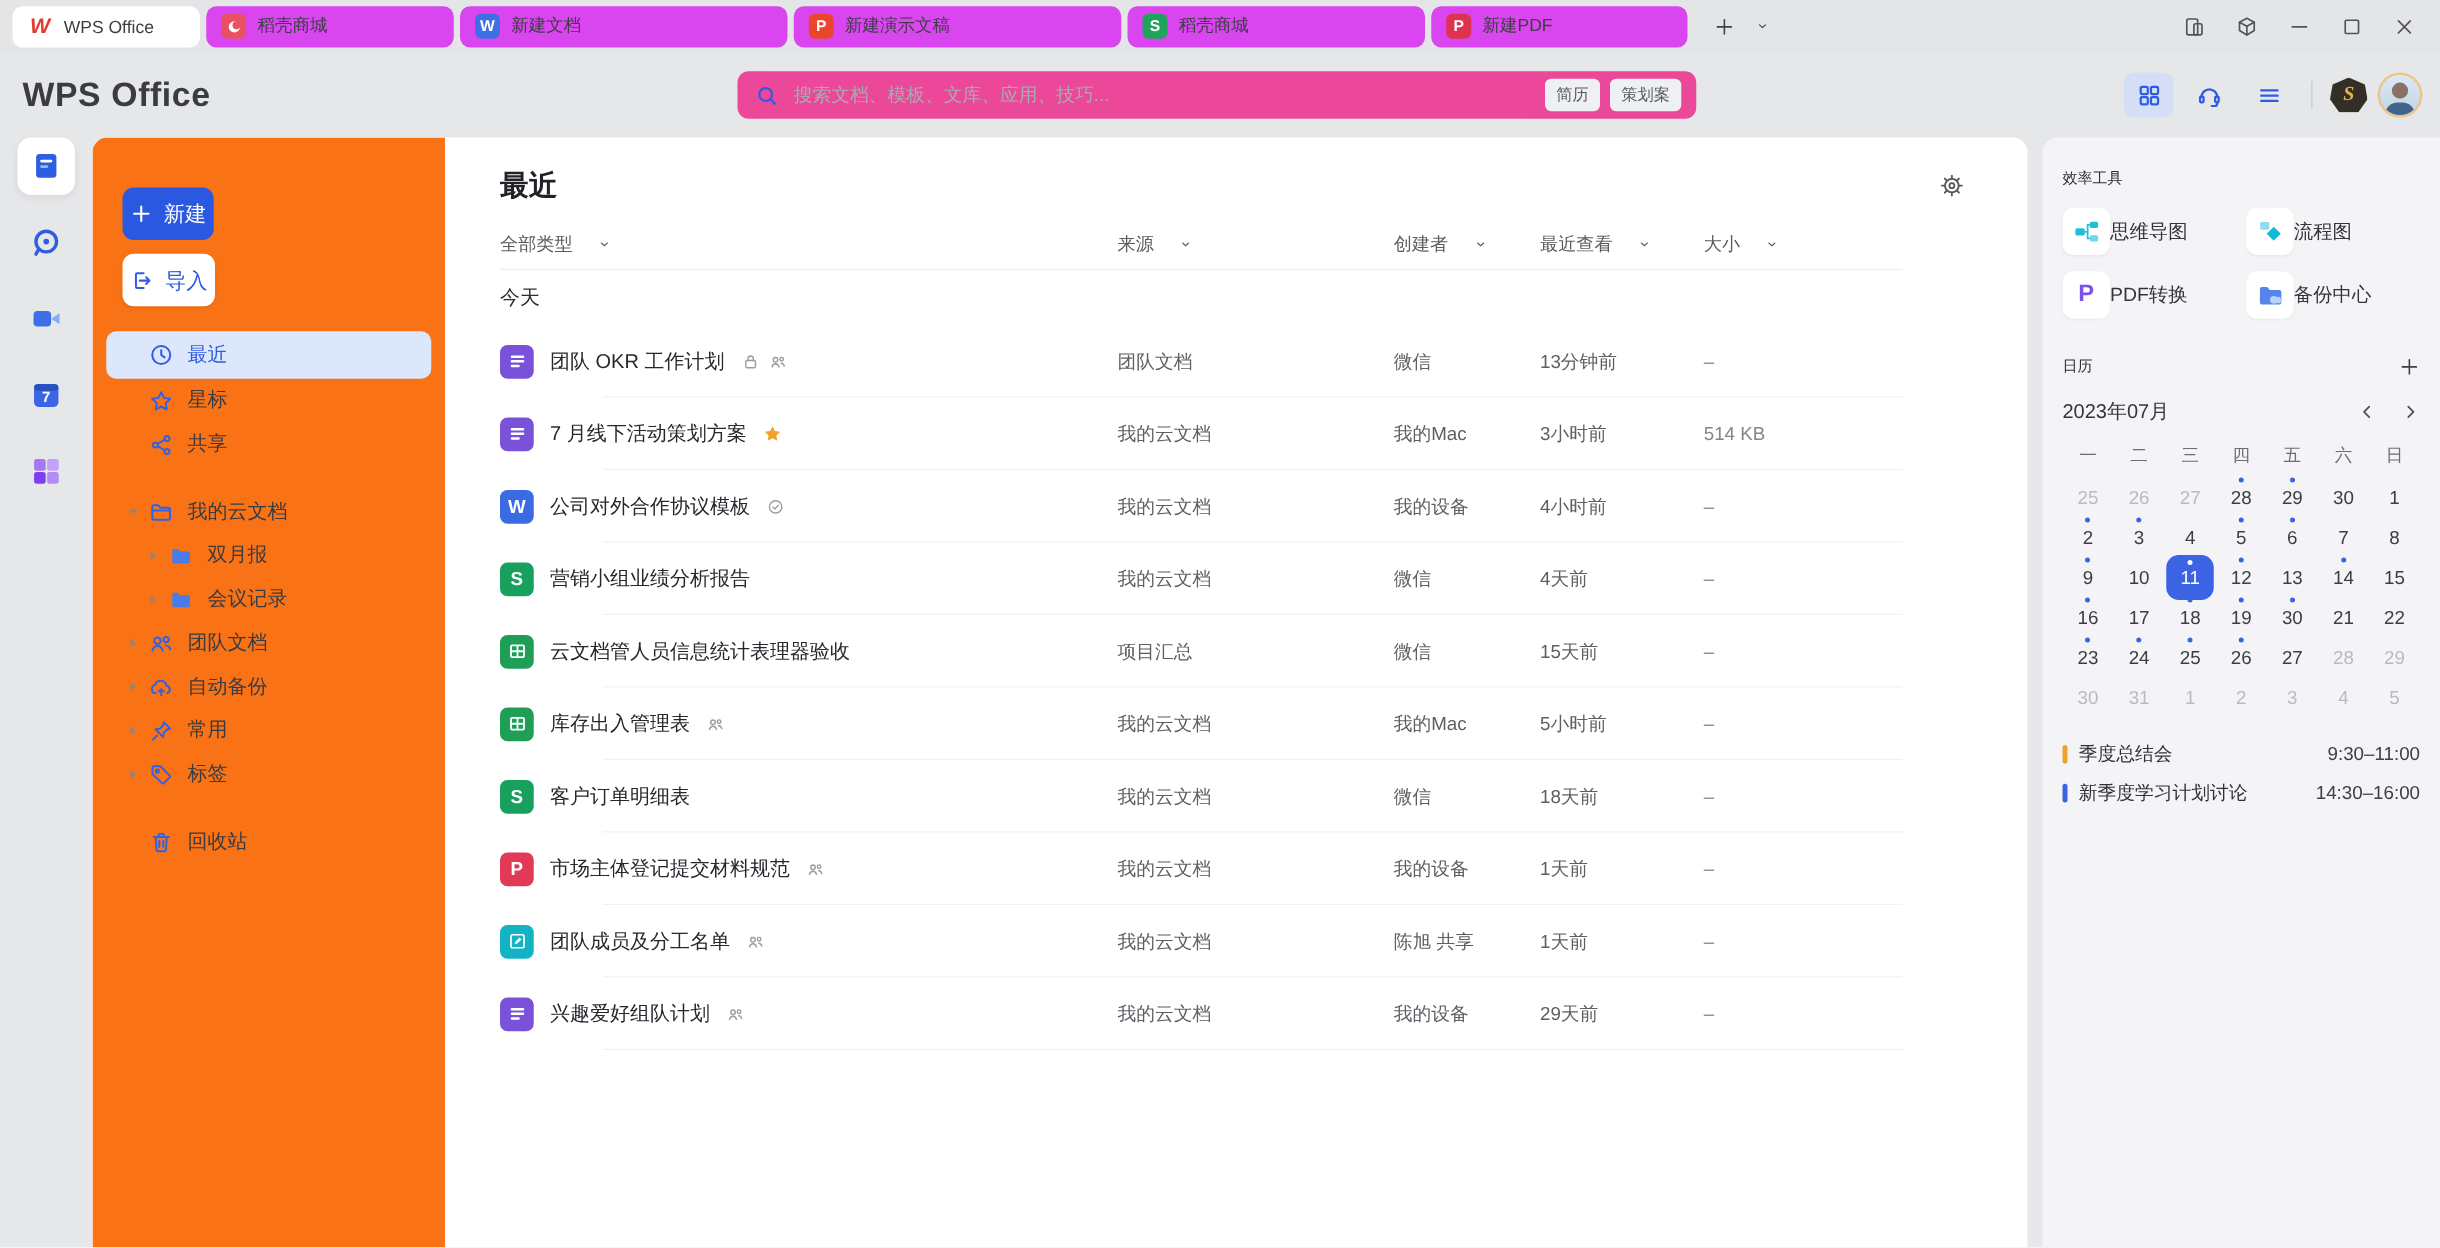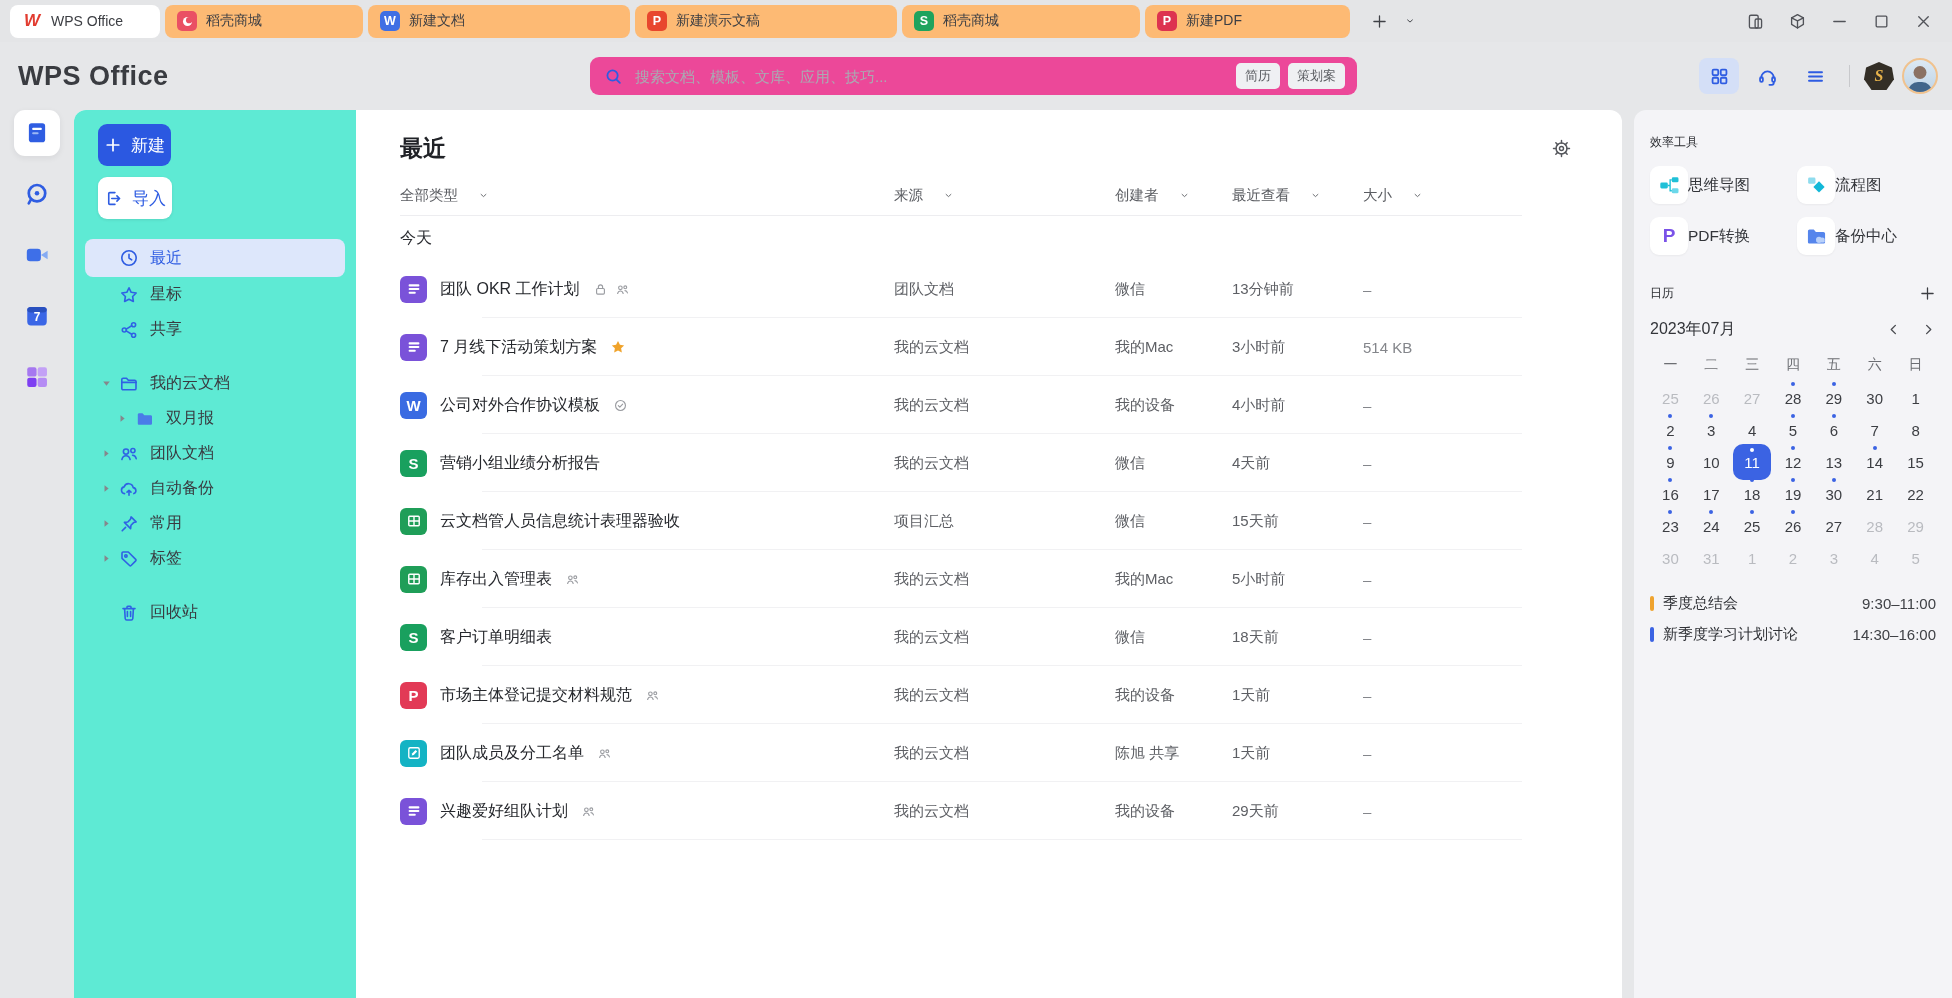--- a/index.html
+++ b/index.html
@@ -2,21 +2,21 @@
 <html><head>
 <meta charset="utf-8">
 <style>
   html,body{margin:0;padding:0;overflow:hidden}
   body{width:1952px;height:998px;background:#e6e7e9;font-family:"Liberation Sans","DejaVu Sans",sans-serif;color:#26282c}
   *{box-sizing:border-box}
   svg{display:block}
 
   
   .tabbar{height:42px;display:flex;align-items:center;padding-left:10px;background:#e4e5e7}
-  .tab{height:33px;display:flex;align-items:center;gap:9px;padding:0 12px;border-radius:8px;background:#fdba74;margin-right:5px;font-size:14px;color:#3c3e43;cursor:default;overflow:hidden;white-space:nowrap}
+  .tab{height:33px;display:flex;align-items:center;gap:9px;padding:0 12px;border-radius:8px;background:#d946ef;margin-right:5px;font-size:14px;color:#3c3e43;cursor:default;overflow:hidden;white-space:nowrap}
   .tab.active{background:#fff}
   .tab:nth-child(1){width:150px}.tab:nth-child(2){width:198px}.tab:nth-child(3){width:262px}
   .tab:nth-child(4){width:262px}.tab:nth-child(5){width:238px}.tab:nth-child(6){width:205px}
   .tab-ico{width:20px;height:20px;border-radius:5px;display:flex;align-items:center;justify-content:center;color:#fff;font-size:12.5px;font-weight:700;flex-shrink:0}
   .tab-ico.plain{background:transparent!important;color:#e23c30;font-size:17px;font-weight:900;font-style:italic}
   .tab-extras{display:flex;align-items:center;gap:16px;margin-left:16px;color:#3f4146}
   .tab-extras .xbtn{display:flex;align-items:center;justify-content:center}
   .win-controls{margin-left:auto;display:flex;align-items:center;padding-right:8px;color:#515359}
   .win-controls .wbtn{width:42px;height:42px;display:flex;align-items:center;justify-content:center}
 
@@ -36,21 +36,21 @@
   .avatar::before{content:"";position:absolute;top:6px;left:50%;transform:translateX(-50%);width:13px;height:13px;border-radius:50%;background:#8a7163}
   .avatar::after{content:"";position:absolute;bottom:-3px;left:50%;transform:translateX(-50%);width:24px;height:13px;border-radius:10px 10px 0 0;background:#41658a}
 
   
   .bodyrow{display:flex;height:888px}
   .rail{width:74px;display:flex;flex-direction:column;align-items:center;flex-shrink:0}
   .rail-item{width:46px;height:46px;margin-bottom:15px;display:flex;align-items:center;justify-content:center;border-radius:11px}
   .rail-item.active{background:#fff;box-shadow:0 2px 6px rgba(25,30,40,.07)}
 
   .workspace{flex:1;display:flex;background:#fff;border-radius:12px 12px 0 0;overflow:hidden;min-width:0}
-  .nav{width:282px;background:#5eead4;padding-top:14px;flex-shrink:0}
+  .nav{width:282px;background:#f97316;padding-top:40px;flex-shrink:0}
   .navbtn{display:flex;align-items:center;justify-content:center;gap:9px;height:42px;margin:0 26px 11px 24px;border-radius:9px;font-size:17px;border:none;cursor:default}
   .btn-new{background:#2b58e1;color:#fff}
   .btn-import{background:#fff;color:#2e5ce2;box-shadow:0 1px 3px rgba(31,35,41,.10)}
   .nav-list{margin-top:20px}
   .nav-item{height:35px;margin:0 11px;border-radius:8px;display:flex;align-items:center;font-size:16px;color:#393b40;padding-left:5px}
   .nav-item.active{background:#dde7fb;color:#2e5ce2;height:38px}
   .nav-item.active .nicon{color:#2e5ce2}
   .caret-slot{width:16px;display:flex;align-items:center;justify-content:center;flex-shrink:0;margin-left:8px}
   .nav-item.child .caret-slot{margin-left:24px}
   .nicon{width:22px;display:flex;align-items:center;justify-content:center;color:#2f62e4;margin:0 10px 0 4px;flex-shrink:0;font-size:20px}
@@ -346,20 +346,33 @@
                   <path d="M2.8 1.4l4.6 3.6-4.6 3.6z" fill="#85878c"></path>
                 </svg>
               </span>
               <span class="nicon">
                 <svg viewBox="0 0 20 20" width="20" height="20">
                   <path d="M2.8 5.6c0-.8.6-1.4 1.4-1.4h3.3l1.8 2h6.3c.8 0 1.4.6 1.4 1.4v6.8c0 .8-.6 1.4-1.4 1.4H4.2c-.8 0-1.4-.6-1.4-1.4z" fill="#4a7ce8"></path>
                 </svg>
               </span>
               <span>双月报</span>
             </div>
+            <div class="nav-item  child">
+              <span class="caret-slot">
+                <svg viewBox="0 0 10 10" width="9" height="9">
+                  <path d="M2.8 1.4l4.6 3.6-4.6 3.6z" fill="#85878c"></path>
+                </svg>
+              </span>
+              <span class="nicon">
+                <svg viewBox="0 0 20 20" width="20" height="20">
+                  <path d="M2.8 5.6c0-.8.6-1.4 1.4-1.4h3.3l1.8 2h6.3c.8 0 1.4.6 1.4 1.4v6.8c0 .8-.6 1.4-1.4 1.4H4.2c-.8 0-1.4-.6-1.4-1.4z" fill="#4a7ce8"></path>
+                </svg>
+              </span>
+              <span>会议记录</span>
+            </div>
             <div class="nav-item  ">
               <span class="caret-slot">
                 <svg viewBox="0 0 10 10" width="9" height="9">
                   <path d="M2.8 1.4l4.6 3.6-4.6 3.6z" fill="#85878c"></path>
                 </svg>
               </span>
               <span class="nicon">
                 <svg viewBox="0 0 20 20" width="20" height="20" fill="none" stroke="currentColor" stroke-width="1.6" stroke-linecap="round" stroke-linejoin="round">
                   <circle cx="7" cy="7.6" r="2.6"></circle>
                   <path d="M2.9 15.5c.6-2.5 2.2-3.8 4.1-3.8s3.5 1.3 4.1 3.8"></path>

